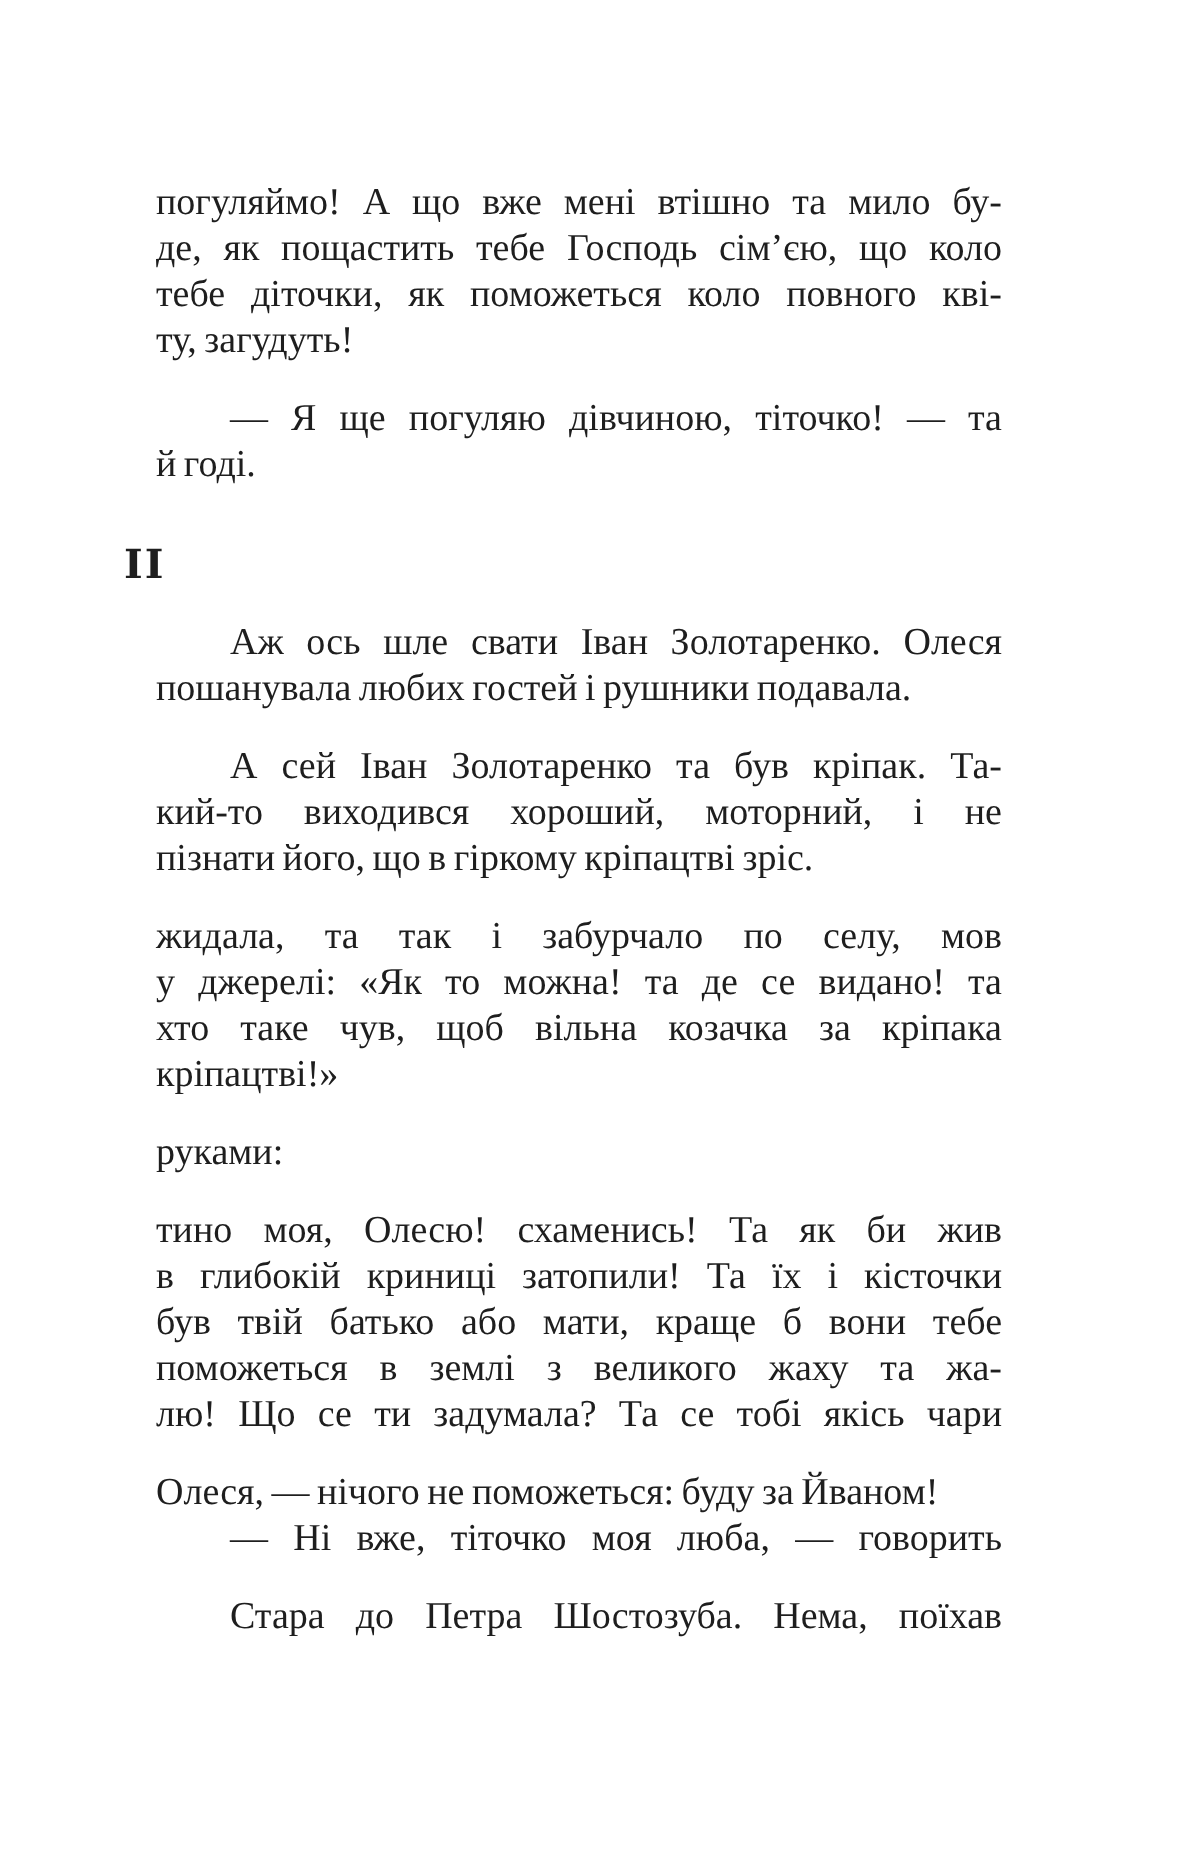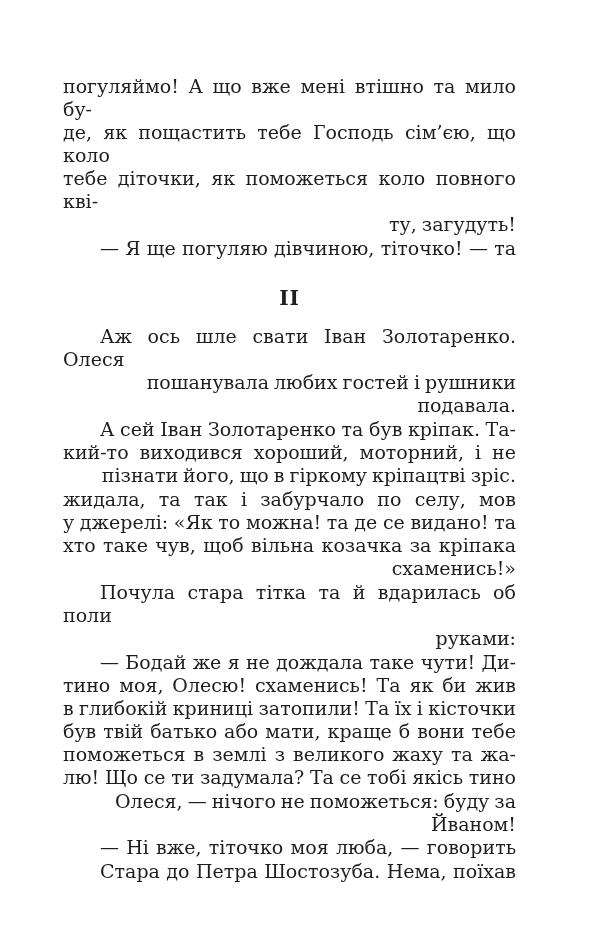--- a/index.html
+++ b/index.html
@@ -20,39 +20,40 @@
     inset: 0;
     background: #ffffff;
   }
   .text-column {
     position: absolute;
     left: 62px;
     top: 74px;
     width: 455px;
   }
   .para {
-    margin: 1px;
+    margin: 16px;
     padding: 0;
+    font-family: Liberation Serif, serif;
   }
   .line {
     font-size: 19px;
     line-height: 23px;
     white-space: normal;
     word-spacing: -1px;
-    text-align: right;
+    text-align: left;
   }
   .line.just {
     text-align: justify;
     text-align-last: justify;
   }
   .line.indent {
     text-indent: 37px;
   }
   .chapter-heading {
-    text-align: center;
+    text-align: left;
     font-weight: bold;
     font-size: 20px;
     line-height: 24px;
     letter-spacing: 1px;
     margin-top: 26px;
     margin-bottom: 15px;
   }
 </style>
 </head>
 <body style="background: rgb(255, 255, 255); color: rgb(30, 30, 30);">
@@ -61,48 +62,47 @@
   <div class="text-column">
 
     <div class="para">
         <div class="line just">погуляймо! А що вже мені втішно та мило бу-</div>
         <div class="line just">де, як пощастить тебе Господь сім’єю, що коло</div>
         <div class="line just">тебе діточки, як поможеться коло повного кві-</div>
         <div class="line">ту, загудуть!</div>
       </div>
       <div class="para">
         <div class="line just indent">— Я ще погуляю дівчиною, тіточко! — та</div>
+        <div class="line">й годі.</div>
       </div>
       <div class="chapter-heading">II</div>
       <div class="para">
         <div class="line just indent">Аж ось шле свати Іван Золотаренко. Олеся</div>
         <div class="line">пошанувала любих гостей і рушники подавала.</div>
       </div>
       <div class="para">
         <div class="line just indent">А сей Іван Золотаренко та був кріпак. Та-</div>
         <div class="line just">кий-то виходився хороший, моторний, і не</div>
         <div class="line">пізнати його, що в гіркому кріпацтві зріс.</div>
       </div>
       <div class="para">
         <div class="line just">жидала, та так і забурчало по селу, мов</div>
         <div class="line just">у джерелі: «Як то можна! та де се видано! та</div>
         <div class="line just">хто таке чув, щоб вільна козачка за кріпака</div>
-        <div class="line">схаменись!»</div>
+        <div class="line">кріпацтві!»</div>
       </div>
       <div class="para">
-        <div class="line just indent">Почула стара тітка та й вдарилась об поли</div>
         <div class="line">руками:</div>
       </div>
       <div class="para">
-        <div class="line just indent">— Бодай же я не дождала таке чути! Ди-</div>
         <div class="line just">тино моя, Олесю! схаменись! Та як би жив</div>
         <div class="line just">в глибокій криниці затопили! Та їх і кісточки</div>
         <div class="line just">був твій батько або мати, краще б вони тебе</div>
         <div class="line just">поможеться в землі з великого жаху та жа-</div>
-        <div class="line just">лю! Що се ти задумала? Та се тобі якісь тино</div>
+        <div class="line just">лю! Що се ти задумала? Та се тобі якісь чари</div>
       </div>
       <div class="para">
         <div class="line">Олеся, — нічого не поможеться: буду за Йваном!</div>
         <div class="line just indent">— Ні вже, тіточко моя люба, — говорить</div>
       </div>
       <div class="para">
         <div class="line just indent">Стара до Петра Шостозуба. Нема, поїхав</div>
       </div>
   </div>
 </div>

